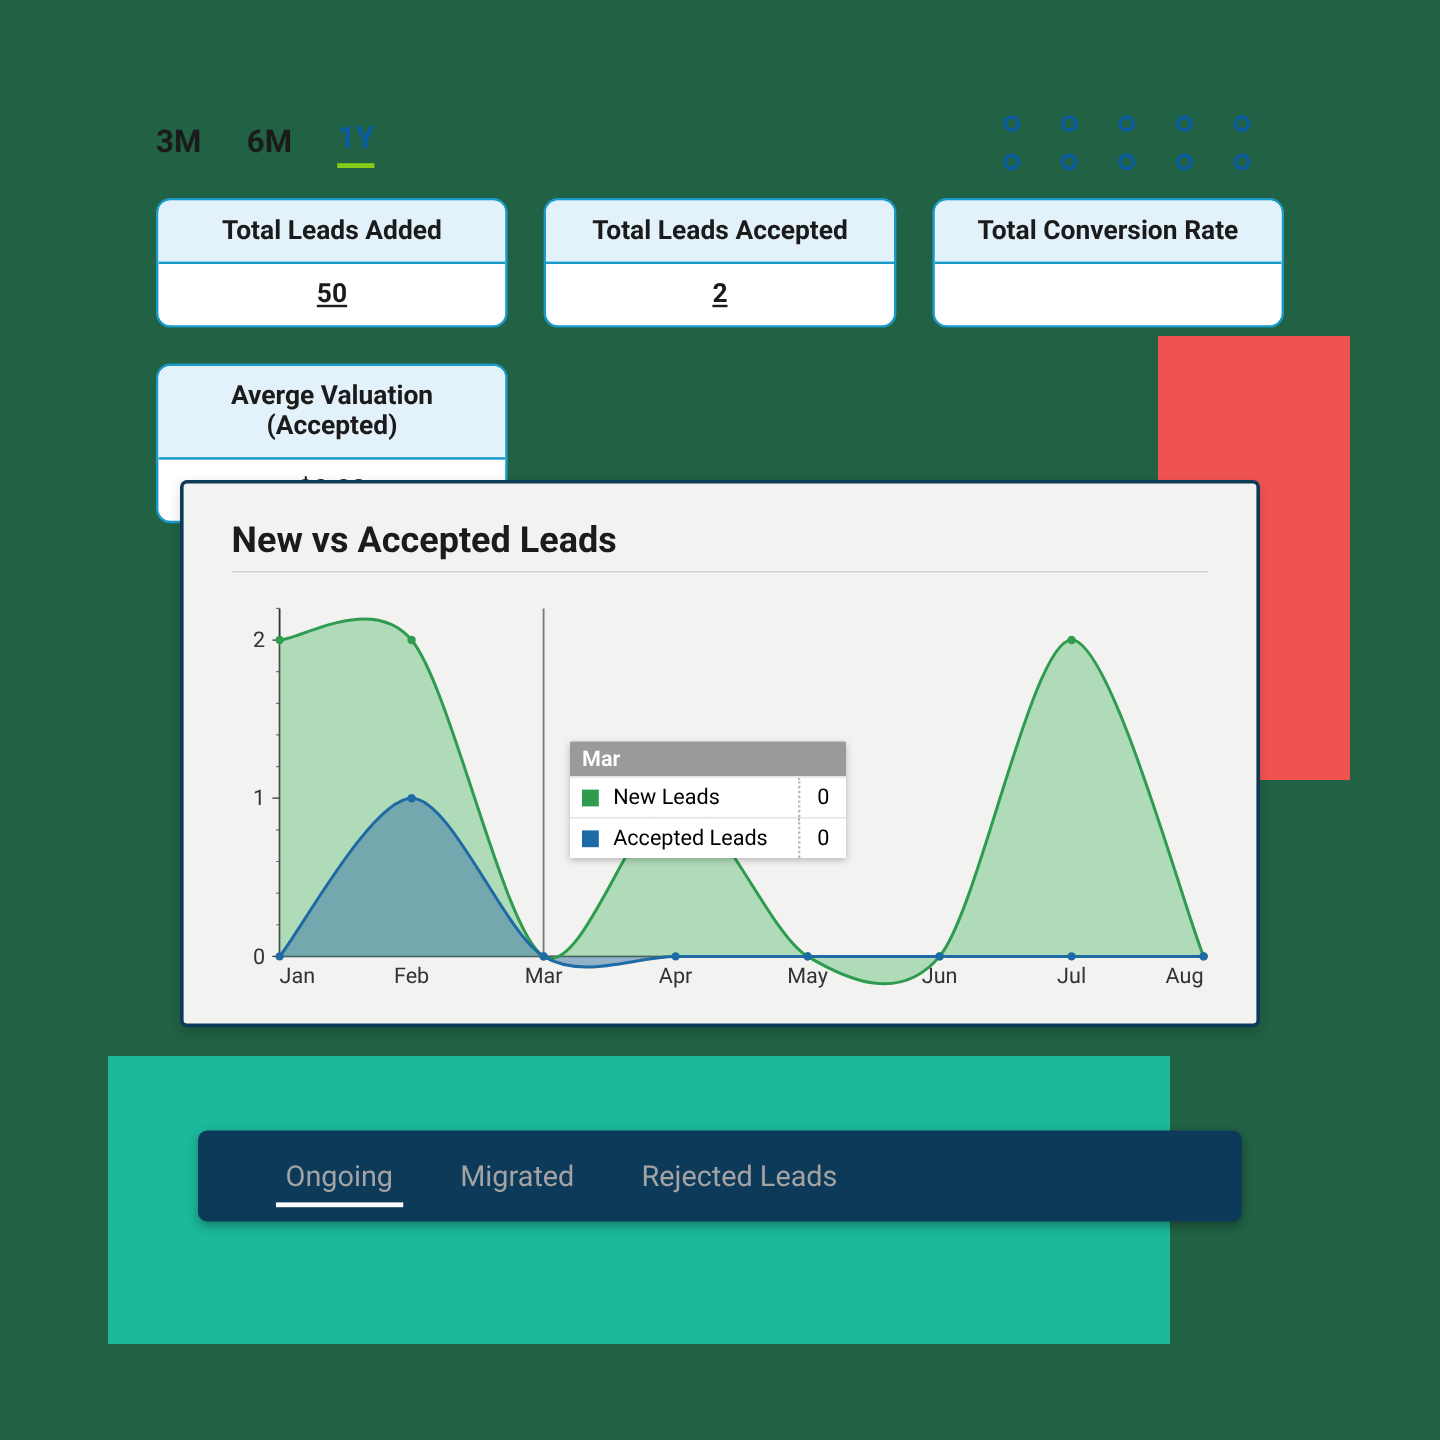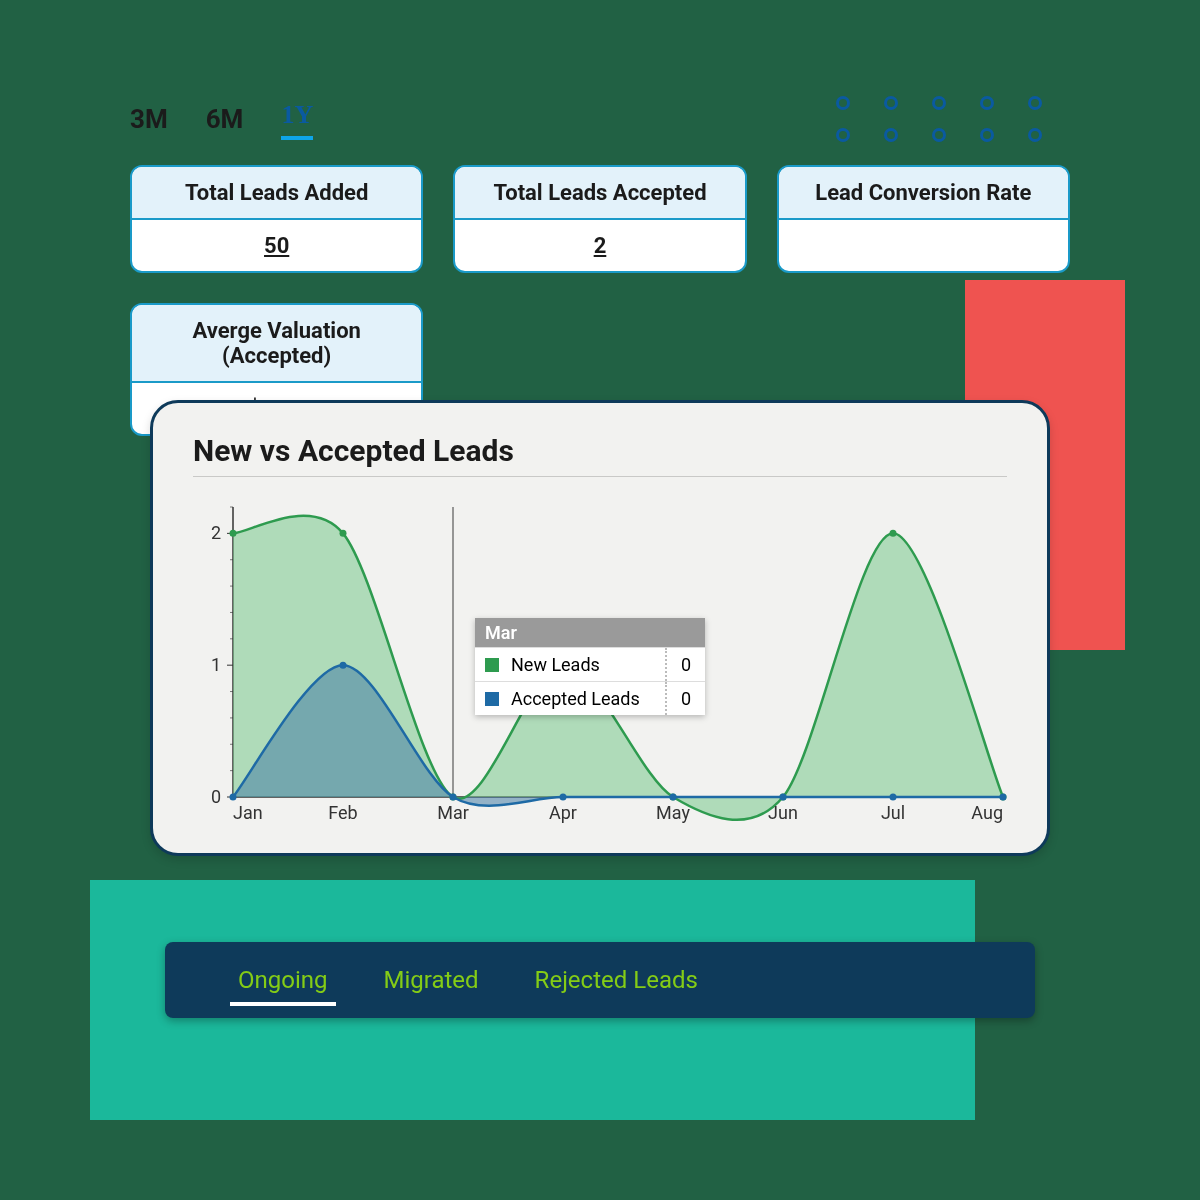--- a/index.html
+++ b/index.html
@@ -46,22 +46,21 @@
   }
   .range-tab {
     font-size: 26px;
     font-weight: 700;
     color: #1b1b1b;
     cursor: pointer;
     padding-bottom: 6px;
   }
   .range-tab.active {
     color: #0a5aa0;
-    border-bottom: 4px solid #0ea5e9;
-    font-family: Liberation Serif, serif;
+    border-bottom: 4px solid #84cc16;
   }
 
   .dot-matrix {
     position: absolute;
     right: 158px;
     top: 96px;
     display: grid;
     grid-template-columns: repeat(5, 14px);
     grid-template-rows: repeat(2, 14px);
     column-gap: 34px;
@@ -107,21 +106,21 @@
     text-decoration: underline;
   }
 
   .chart-panel {
     position: absolute;
     left: 150px;
     top: 400px;
     width: 900px;
     background: #f2f2f0;
     border: 3px solid #0e3a5a;
-    border-radius: 28px;
+    border-radius: 6px;
     padding: 30px 40px 26px 40px;
     z-index: 5;
     box-shadow: 0 4px 10px rgba(0,0,0,0.15);
   }
   .chart-title {
     font-size: 30px;
     font-weight: 700;
     color: #1b1b1b;
     margin-bottom: 8px;
   }
@@ -171,21 +170,21 @@
     top: 942px;
     width: 870px;
     background: #0e3a5a;
     border-radius: 8px;
     display: flex;
     padding: 0 45px;
     z-index: 6;
     box-shadow: 0 3px 8px rgba(0,0,0,0.3);
   }
   .tabs-bar .tab {
-    color: #84cc16;
+    color: #a3a3a3;
     font-size: 24px;
     padding: 24px 28px 24px 28px;
     cursor: pointer;
     position: relative;
   }
   .tabs-bar .tab.active::after {
     content: "";
     position: absolute;
     left: 20px; right: 20px; bottom: 12px;
     height: 4px;
@@ -221,21 +220,21 @@
   <div class="cards" id="cards">
       <div class="metric">
         <div class="metric-head">Total Leads Added</div>
         <div class="metric-val">50</div>
       </div>
       <div class="metric">
         <div class="metric-head">Total Leads Accepted</div>
         <div class="metric-val">2</div>
       </div>
       <div class="metric">
-        <div class="metric-head">Lead Conversion Rate</div>
+        <div class="metric-head">Total Conversion Rate</div>
       </div>
       <div class="metric">
         <div class="metric-head">Averge Valuation (Accepted)</div>
         <div class="metric-val">$0.00</div>
       </div>
     </div>
 </div>
 
 <div class="chart-panel">
   <div class="chart-title">New vs Accepted Leads</div>

